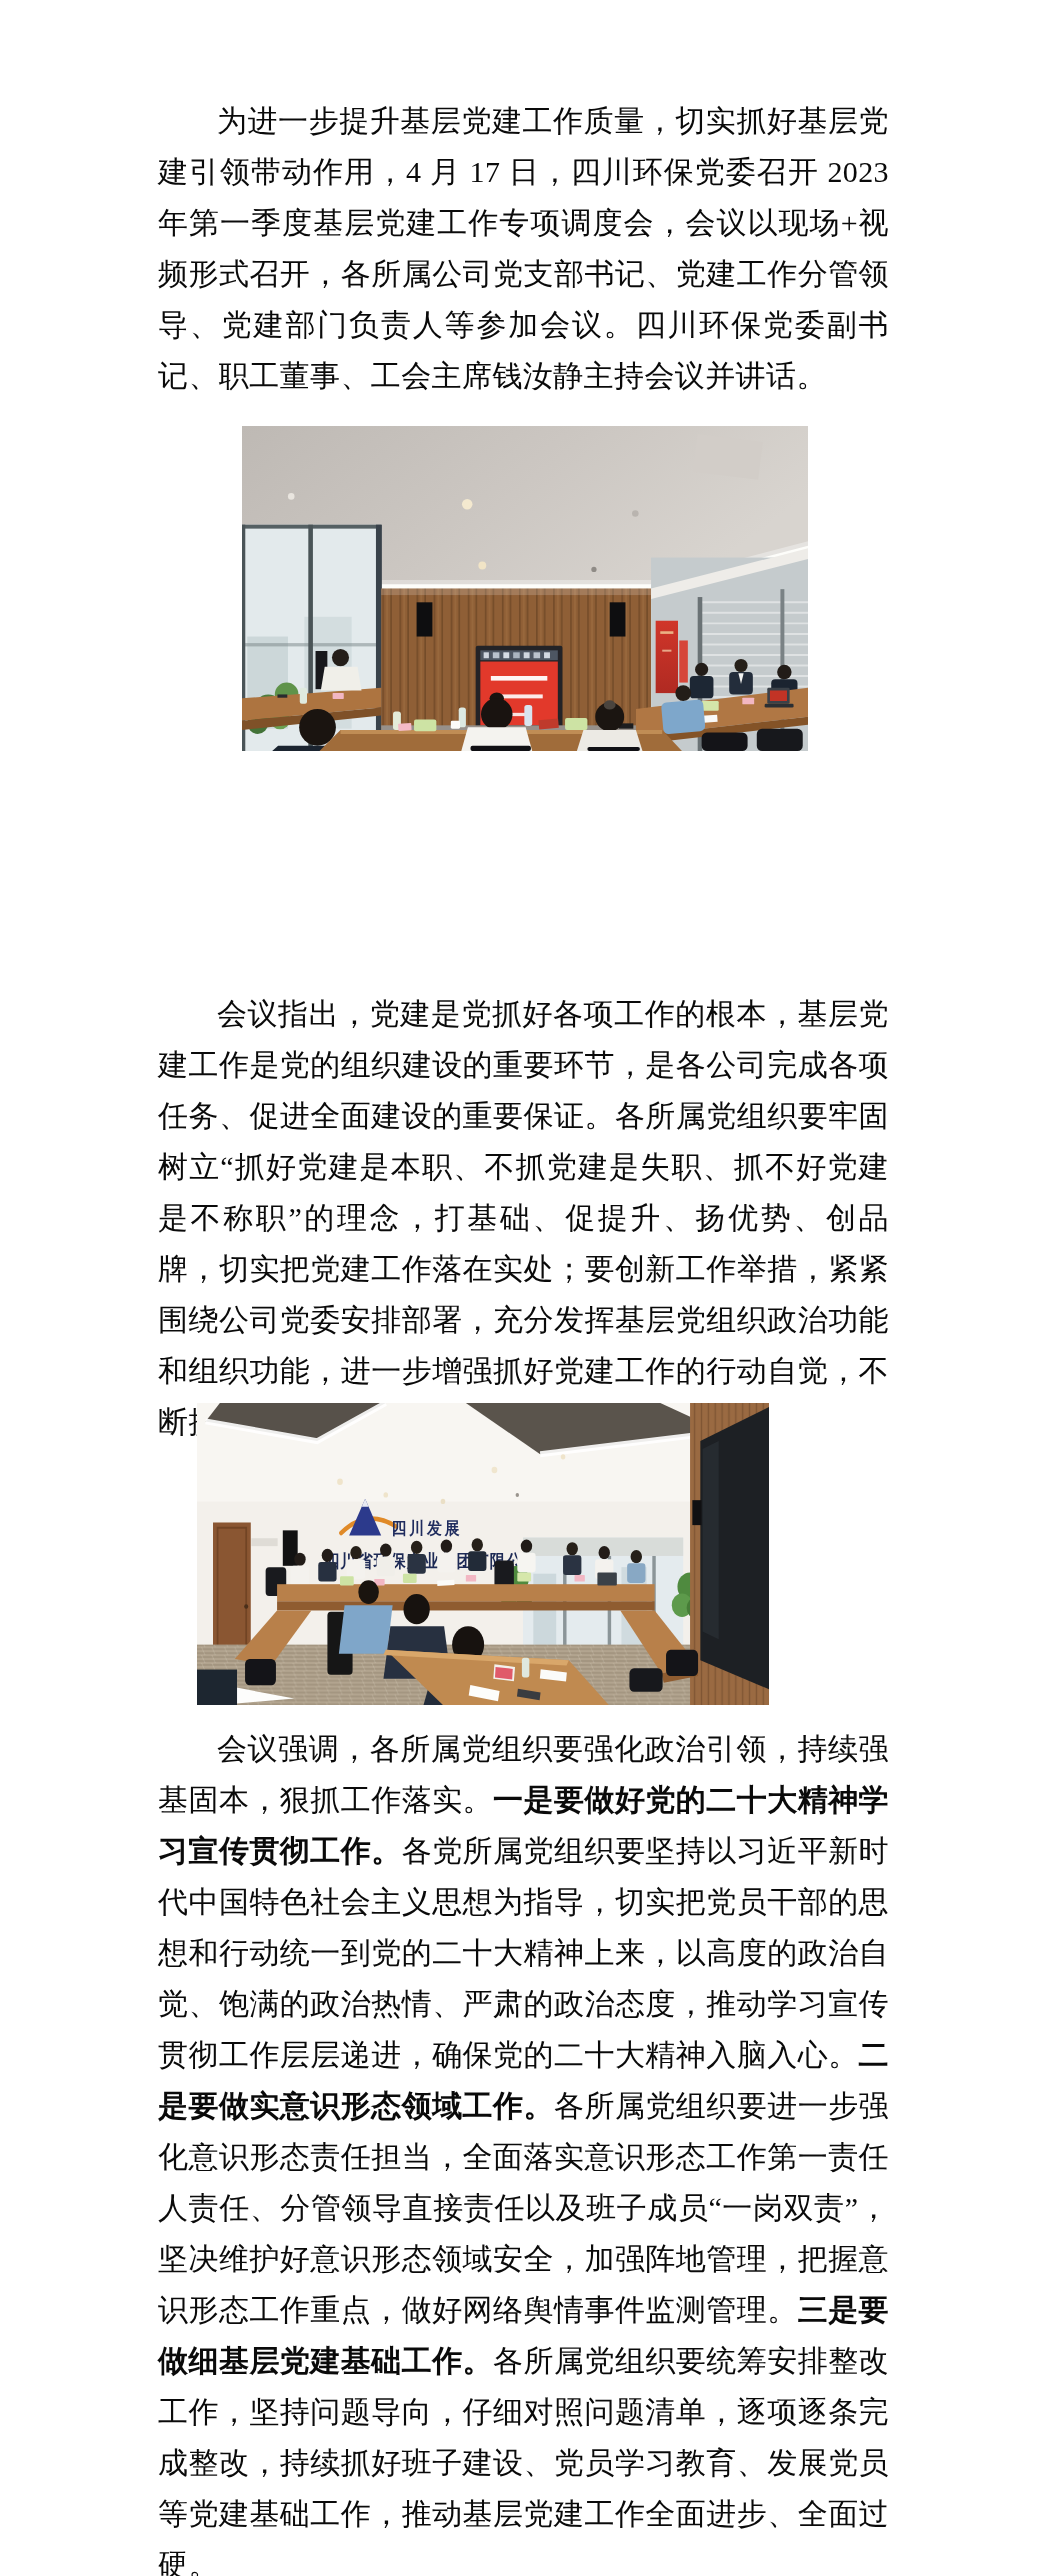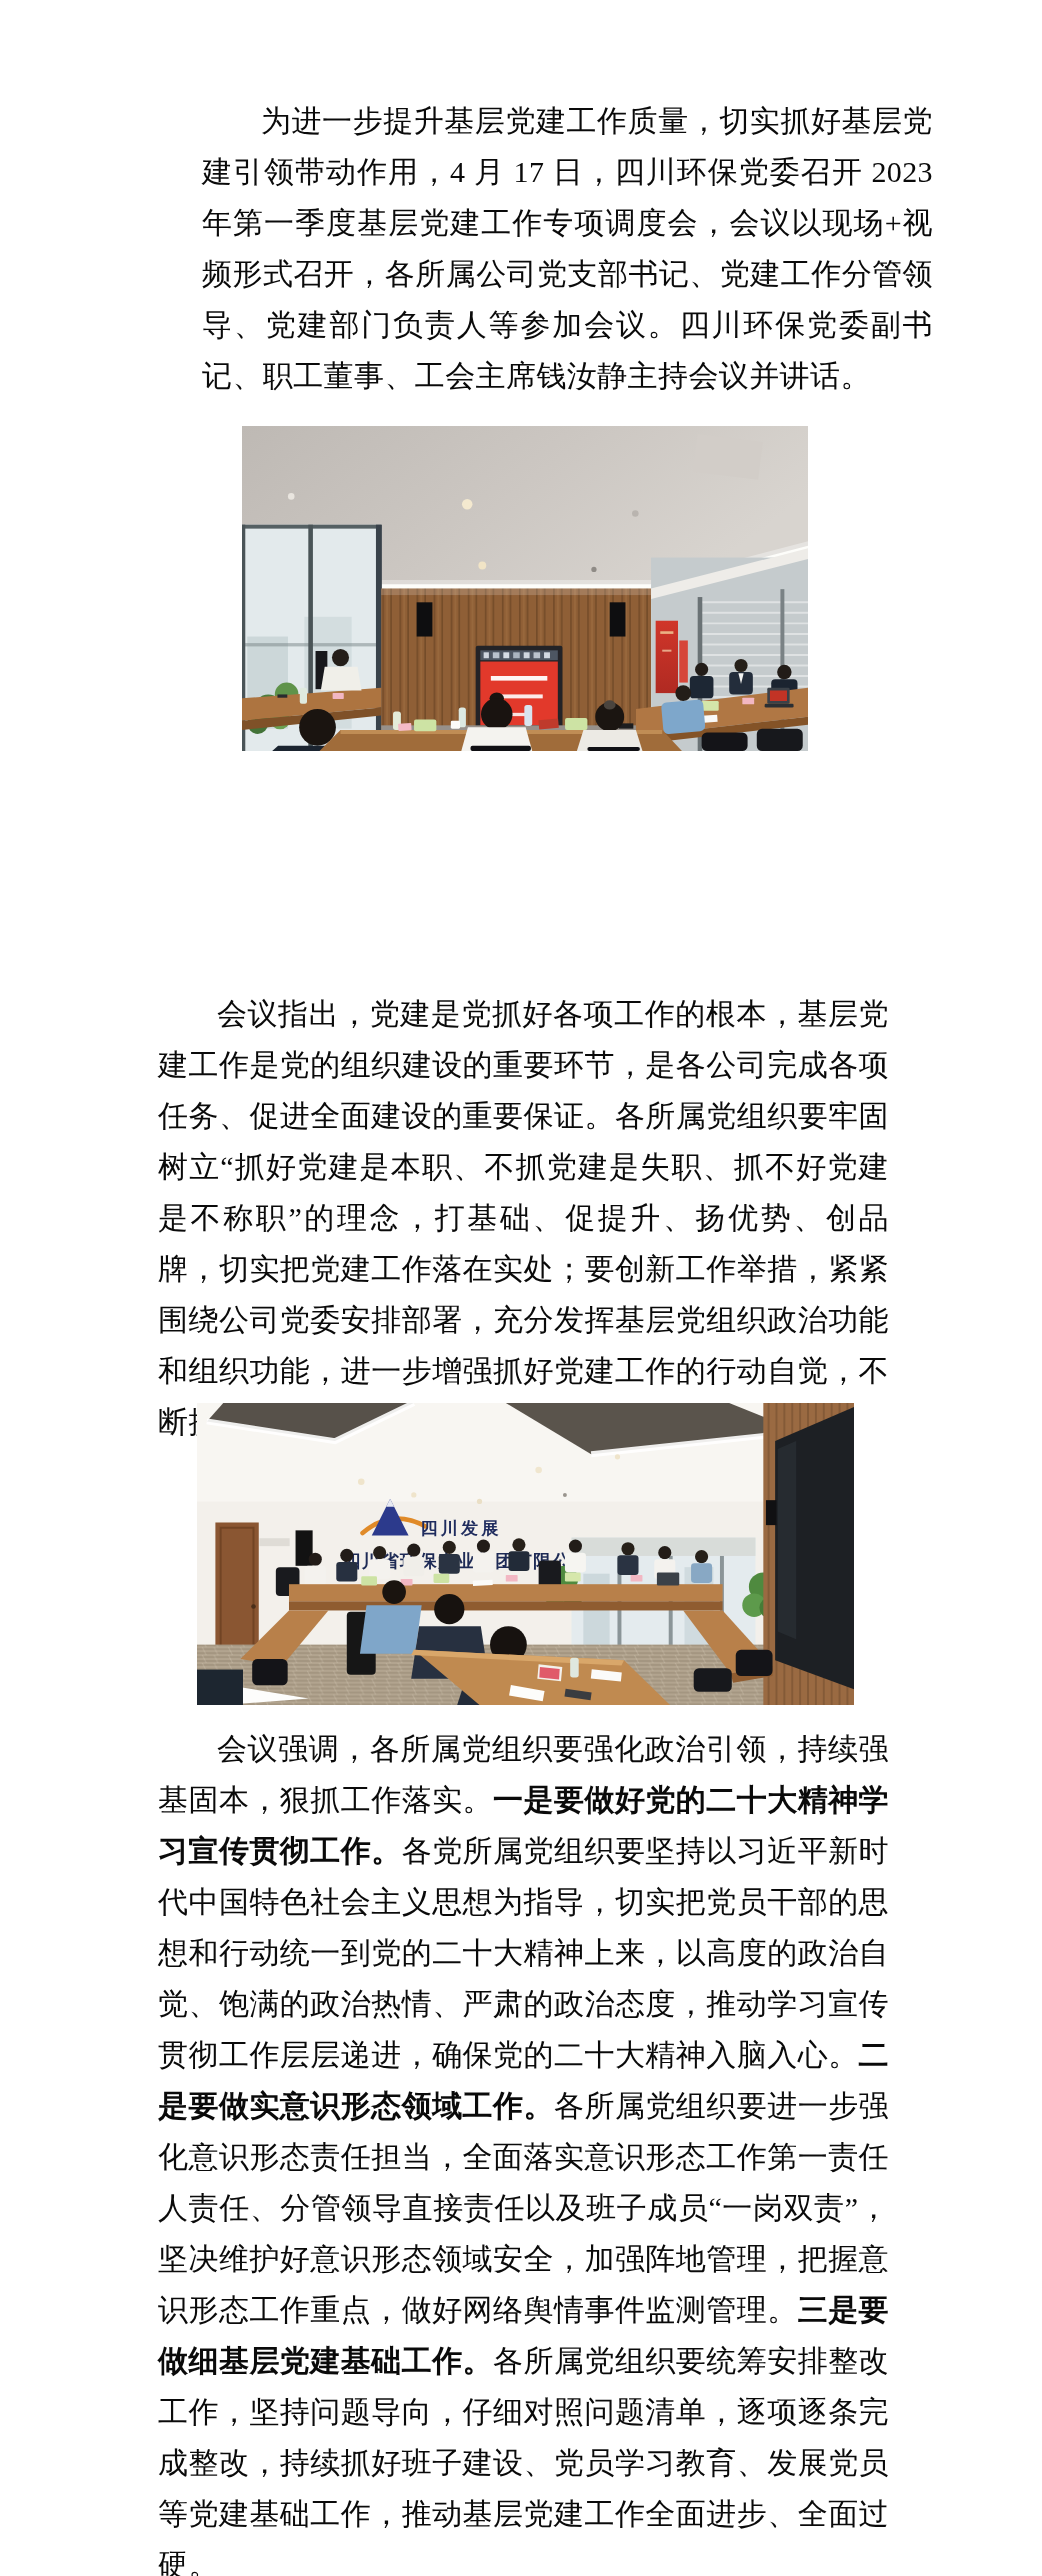--- a/index.html
+++ b/index.html
@@ -18,27 +18,27 @@
     font-size:30px;
     line-height:51px;
     color:#0a0a0a;
     text-align:justify;
     text-justify:inter-ideograph;
     text-indent:59px;
     letter-spacing:0.4px;
     word-break:break-all;
   }
   .para b{font-weight:bold;}
-  .p1{top:95px;margin-left:44px;}
+  .p1{top:95px;}
   .p2{top:784px;}
   .p3{top:988px;}
   .p4{top:1723px;}
   .photo{position:absolute;margin:0;padding:0;}
   .photo1{left:242px;top:426px;width:566px;height:325px;}
-  .photo2{left:197px;top:1403px;width:657px;height:302px;}
+  .photo2{left:197px;top:1403px;width:572px;height:302px;}
   .photo svg{display:block;width:100%;height:100%;}
   .wall-co-text{font-family:"Liberation Serif","DejaVu Serif",serif;font-weight:bold;}
 </style>
 </head>
 <body>
 
 <div class="page">
 
   <div class="para p1"><span>为进一步提升基层党建工作质量，切实抓好基层党建引领带动作用，4 月 17 日，四川环保党委召开 2023 年第一季度基层党建工作专项调度会，会议以现场+视频形式召开，各所属公司党支部书记、党建工作分管领导、党建部门负责人等参加会议。四川环保党委副书记、职工董事、工会主席钱汝静主持会议并讲话。</span></div>
 

